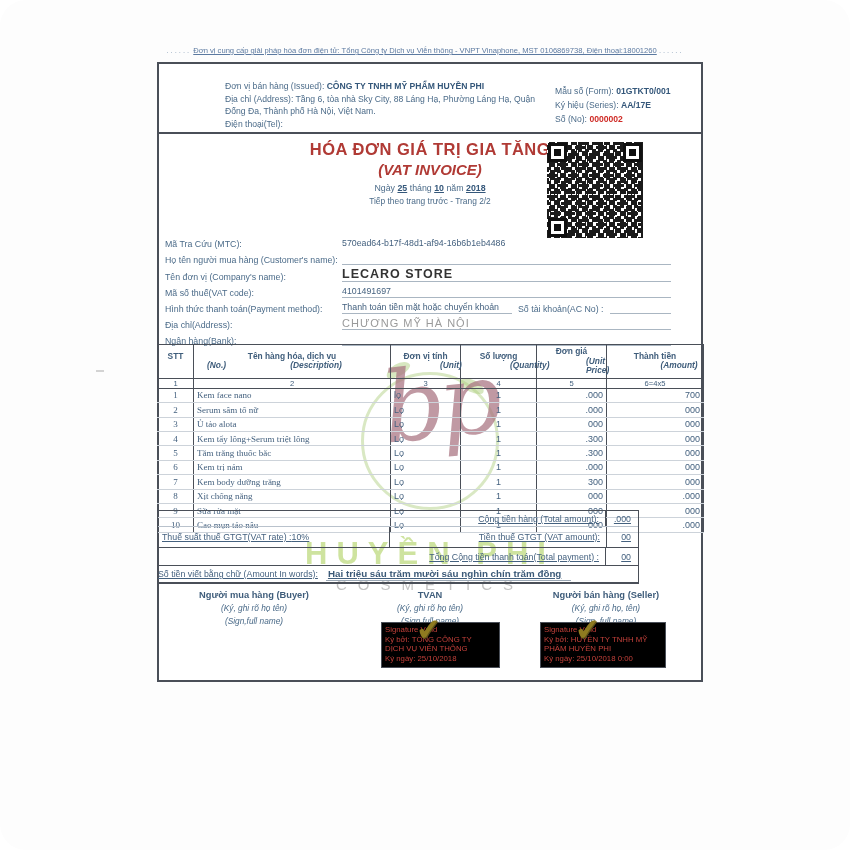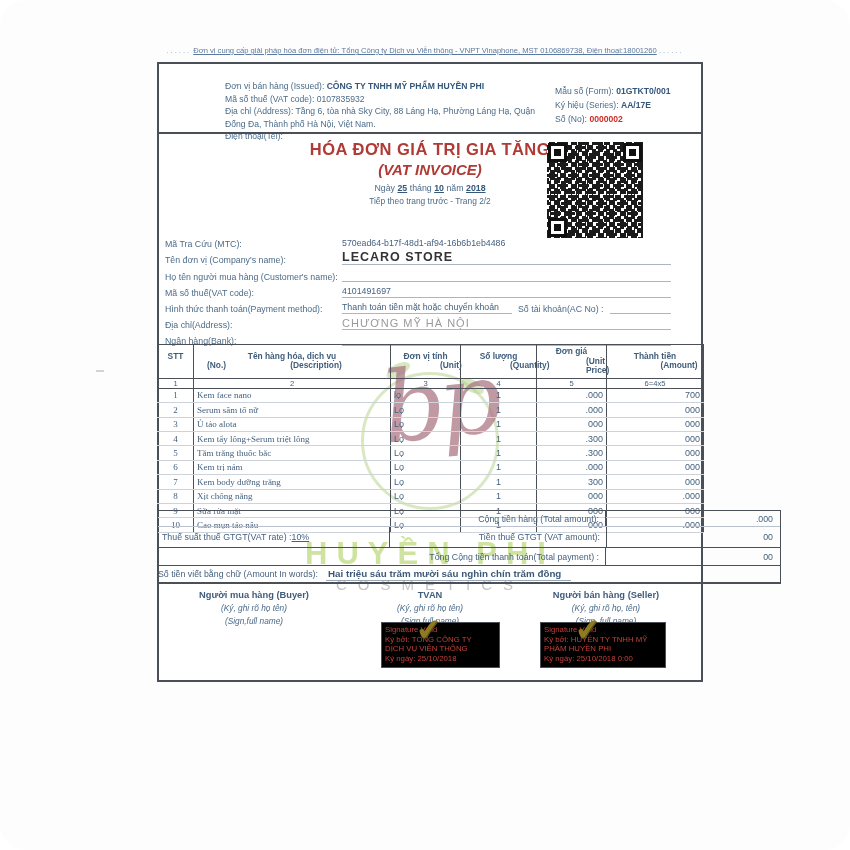--- a/index.html
+++ b/index.html
@@ -56,31 +56,31 @@
   .wm-leaf.l1{left:226px;top:10px;transform:rotate(-30deg);}
   .wm-leaf.l2{left:300px;top:26px;transform:rotate(25deg);}
   .wm-brand{position:absolute;left:0;top:182px;width:100%;text-align:center;font-weight:bold;font-size:31px;letter-spacing:9px;color:rgba(198,222,142,.85);}
   .wm-sub{position:absolute;left:0;top:222px;width:100%;text-align:center;font-size:15px;letter-spacing:11px;color:rgba(180,180,180,.8);}
 
   
   table.items{position:absolute;left:-2px;top:280px;width:546px;border-collapse:collapse;table-layout:fixed;z-index:1;background:transparent;}
   table.items col.c1{width:36px;} table.items col.c2{width:197px;} table.items col.c3{width:70px;}
   table.items col.c4{width:76px;} table.items col.c5{width:70px;} table.items col.c6{width:97px;}
   table.items th{border:1px solid #4a4f58;font-size:8.4px;line-height:9.6px;color:#3f5d7b;padding:2px 1px;font-weight:bold;background:transparent;}
-  table.items th .en{padding-left:48px;}
+  table.items th .en{font-style:italic;padding-left:48px;}
   table.items tr.nums td{border:1px solid #4a4f58;font-size:7.6px;height:9px;text-align:center;color:#3f5d7b;padding:0;}
   table.items tbody td{border-left:1px solid #4a4f58;border-right:1px solid #4a4f58;border-bottom:1px solid #cdd3da;height:13.4px;font-size:9px;color:#44617f;padding:0 3px;background:transparent;}
   td.c-no{text-align:center;font-family:"Liberation Serif",serif;color:#39404f;}
   td.c-name{font-family:"Liberation Serif",serif;font-size:10px;color:#39404f;}
   td.c-unit{padding-left:10px;}
   td.c-qty{text-align:center;}
   td.c-price,td.c-amt{text-align:right;padding-right:7px;}
 
   
-  .totals{position:absolute;left:-2px;top:446px;width:624px;font-size:8.8px;color:#44617f;z-index:1;border-left:1px solid #4a4f58;border-right:1px solid #4a4f58;box-sizing:border-box;}
+  .totals{position:absolute;left:-2px;top:446px;width:482px;font-size:8.8px;color:#44617f;z-index:1;border-left:1px solid #4a4f58;border-right:1px solid #4a4f58;box-sizing:border-box;text-decoration:underline;}
   .t-row{display:flex;align-items:center;}
   .rowA{height:15px;border-top:1px solid #4a4f58;}
   .rowB{height:20px;border-top:1px solid #b9c2cc;border-bottom:1px solid #4a4f58;}
   .rowC{height:17px;}
   .lbl-wide{flex:0 0 441px;text-align:right;padding-right:6px;}
   .cell-left{flex:0 0 227px;align-self:stretch;display:flex;align-items:center;padding-left:4px;border-right:1px solid #4a4f58;}
   .cell-mid{flex:0 0 210px;text-align:right;padding-right:6px;}
   .val-cell{flex:1;text-align:right;padding-right:7px;border-left:1px solid #4a4f58;align-self:stretch;display:flex;align-items:center;justify-content:flex-end;}
   .u{text-decoration:underline;}
   .words-row{height:19px;border-top:1px solid #4a4f58;border-bottom:2px solid #4a4f58;display:flex;align-items:center;box-sizing:border-box;}
@@ -119,24 +119,20 @@
   </div>
 
   <div class="box">
 
     <div class="seller">
       <div>
         <span>Đơn vị bán hàng (Issued):</span>
         <b>CÔNG TY TNHH MỸ PHẨM HUYỀN PHI</b>
       </div>
       <div>
-        <span>Mã số thuế (VAT code):</span>
-        <span>0107835932</span>
-      </div>
-      <div>
         <span>Địa chỉ (Address):</span>
         <span>Tầng 6, tòa nhà Sky City, 88 Láng Hạ, Phường Láng Hạ, Quận Đống Đa, Thành phố Hà Nội, Việt Nam.</span>
       </div>
       <div>Điện thoại(Tel):</div>
     </div>
 
     <div class="form-meta">
       <div>
         <span>Mẫu số (Form):</span>
         <b>01GTKT0/001</b>
@@ -172,26 +168,26 @@
       <span class="finder f-tr"></span>
       <span class="finder f-bl"></span>
     </div>
 
     <div class="buyer">
       <div class="b-row">
         <span class="b-label">Mã Tra Cứu (MTC):</span>
         <span class="b-val no-line">570ead64-b17f-48d1-af94-16b6b1eb4486</span>
       </div>
       <div class="b-row">
+        <span class="b-label">Họ tên người mua hàng (Customer's name):</span>
+        <span class="b-val"></span>
+      </div>
+      <div class="b-row">
         <span class="b-label">Tên đơn vị (Company's name):</span>
         <span class="b-val"><span class="company-val">LECARO STORE</span></span>
-      </div>
-      <div class="b-row">
-        <span class="b-label">Họ tên người mua hàng (Customer's name):</span>
-        <span class="b-val"></span>
       </div>
       <div class="b-row">
         <span class="b-label">Mã số thuế(VAT code):</span>
         <span class="b-val">4101491697</span>
       </div>
       <div class="b-row">
         <span class="b-label">Hình thức thanh toán(Payment method):</span>
         <span class="b-val pay">Thanh toán tiền mặt hoặc chuyển khoản</span>
         <span class="b-label ac">Số tài khoản(AC No) :</span>
         <span class="b-fill"></span>

